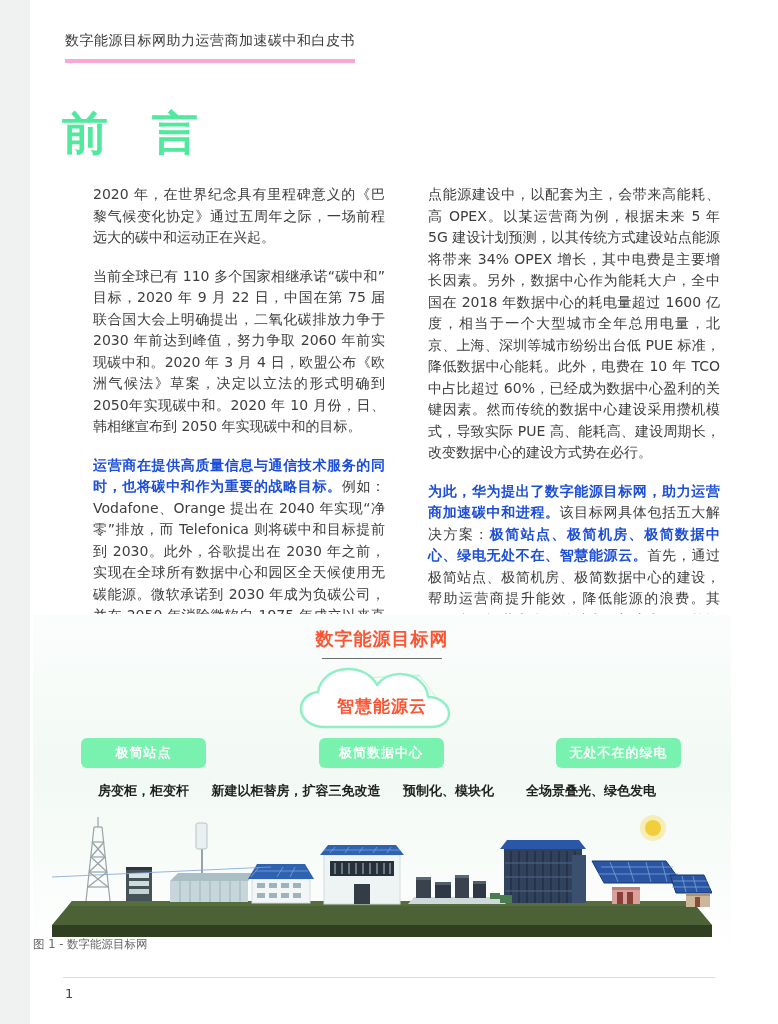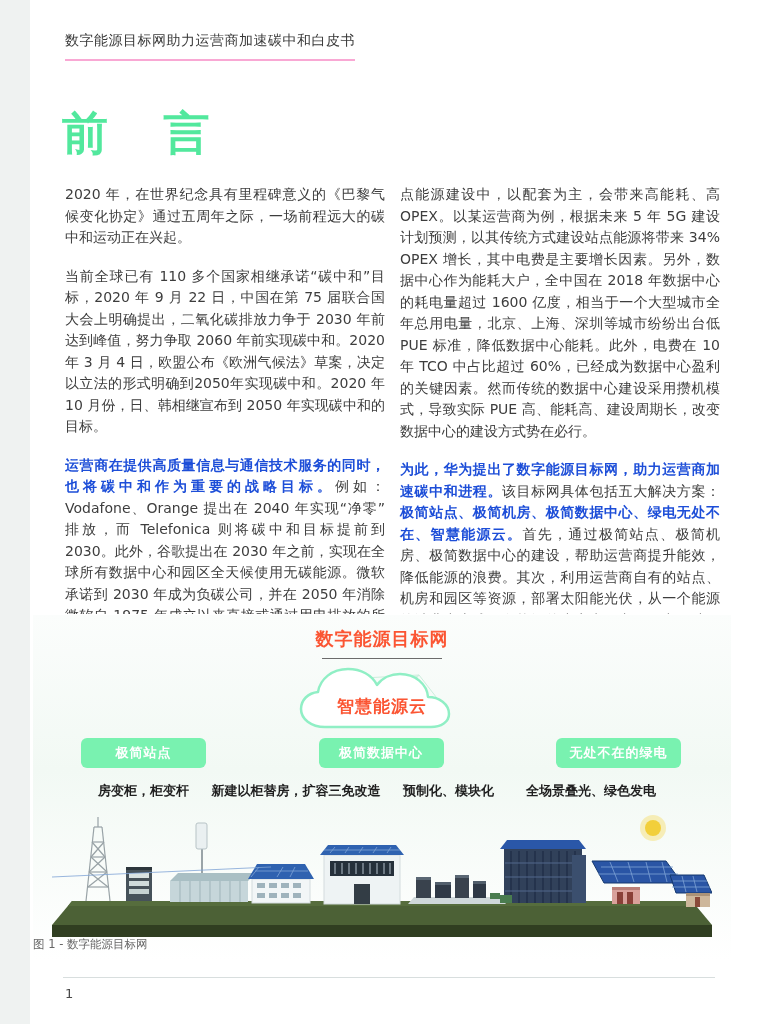--- a/index.html
+++ b/index.html
@@ -15,38 +15,37 @@
     background:#eff2f1;
   }
   
   .doc-header {
     position:absolute; left:65px; top:30px;
   }
   .doc-header .title {
     display:inline-block;
     font-size:14px; color:#3a3a3a; letter-spacing:0.5px;
     padding-bottom:9px;
-    border-bottom:2px solid #f9a8d4;
+    border-bottom:4px solid #f9a8d4;
   }
   
   .section-heading {
     position:absolute; left:62px; top:103px;
     font-size:46px; font-weight:700; color:#52e89d;
     letter-spacing:14px;
-    font-family:Liberation Mono, monospace;
   }
   
   .columns {
     position:absolute; left:65px; top:184px; width:655px; height:430px;
     display:flex; gap:15px; overflow:hidden;
   }
   .col { width:320px; }
   .col p {
     font-size:14px; line-height:21.5px; color:#3d3d3d;
-    text-align:justify; margin-bottom:17px;
+    text-align:justify; margin-bottom:17px;margin-left:28px;
   }
   .col p b { color:#1d4ed8; font-weight:700; }
   
   .figure {
     position:absolute; left:33px; top:615px; width:698px; height:345px;
     background:linear-gradient(180deg,#fbfdfc 0%,#f2f9f4 45%,#ffffff 100%);
   }
   .fig-title {
     text-align:center; padding-top:12px;
     font-size:18px; font-weight:700; color:#fb5533; letter-spacing:1px;

